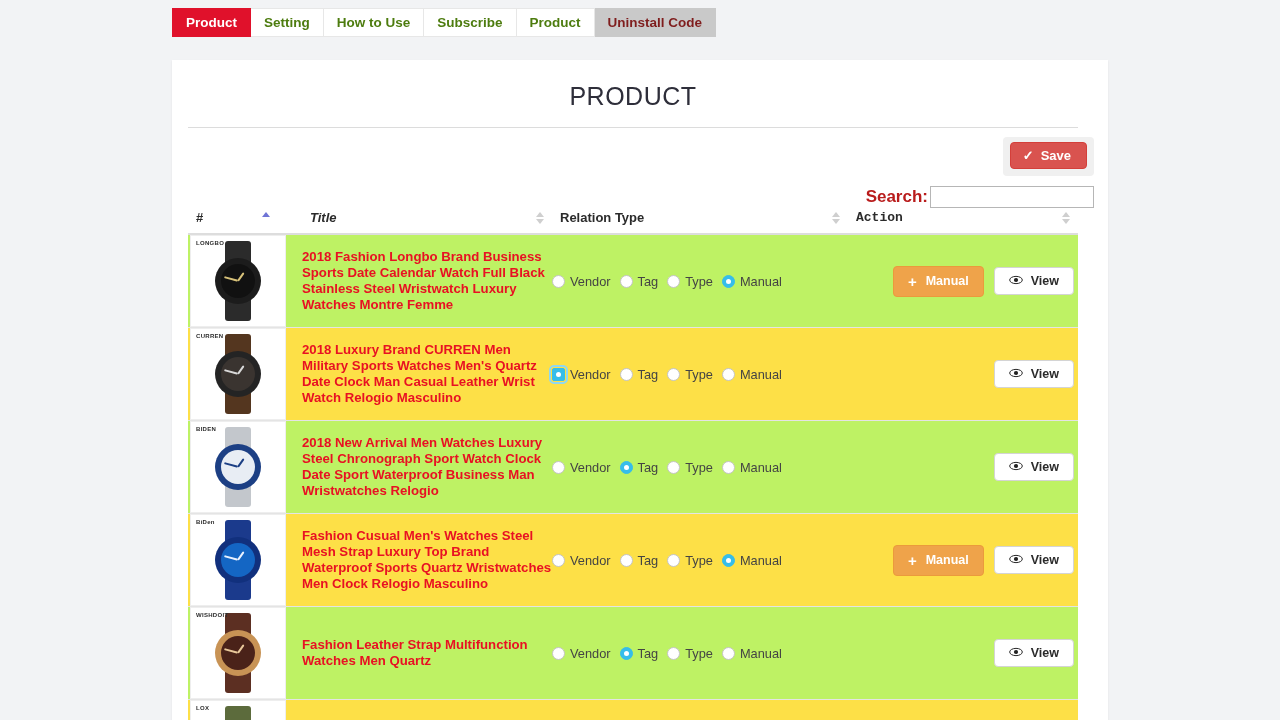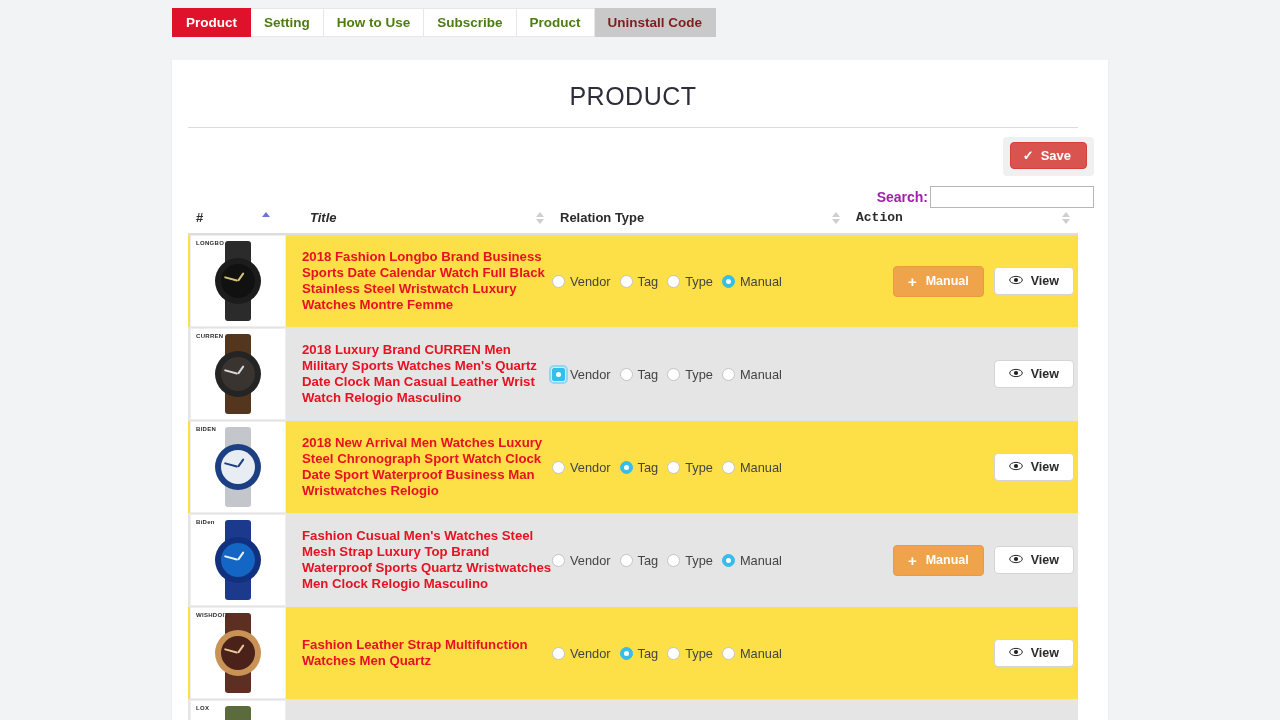--- a/index.html
+++ b/index.html
@@ -89,21 +89,21 @@
     display: flex; align-items: center; gap: 7px;
     cursor: pointer;
     line-height: 1;
   }
   .search-row {
     position: absolute;
     right: 14px; top: 58px;
     display: flex; align-items: center;
     gap: 2px;
   }
-  .search-label { font-weight: bold; font-size: 14px; color: #a21caf; }
+  .search-label { font-weight: bold; font-size: 17px; color: #b91c1c; }
   .search-input {
     width: 164px; height: 22px;
     border: 1px solid #b6b6b6;
     background: #fff;
     padding: 2px 5px;
     font-size: 13px;
     font-family: "Liberation Sans", sans-serif;
     outline: none;
   }
 
@@ -144,22 +144,22 @@
   .sorticon .up { top: 0; border-bottom: 5px solid #cfcfcf; }
   .sorticon .dn { bottom: 0; border-top: 5px solid #cfcfcf; }
   .sorticon.asc .up { border-bottom-color: #6f74d6; }
   th.c-num .sorticon { right: auto; left: 74px; }
 
   table.dt tbody td {
     border-bottom: 1px solid #e4e4e4;
     padding: 0;
     vertical-align: middle;
   }
-  tr.odd  td { background: #fde047; }
-  tr.even td { background: #e5e5e5; }
+  tr.odd  td { background: #bef264; }
+  tr.even td { background: #fde047; }
 
   .thumb-cell { padding: 6px 0 6px 0; }
   .thumb {
     width: 96px; height: 92px;
     margin-left: 2px;
     background: #ffffff;
     border: 1px solid #eeeeee;
     position: relative;
     overflow: hidden;
   }

